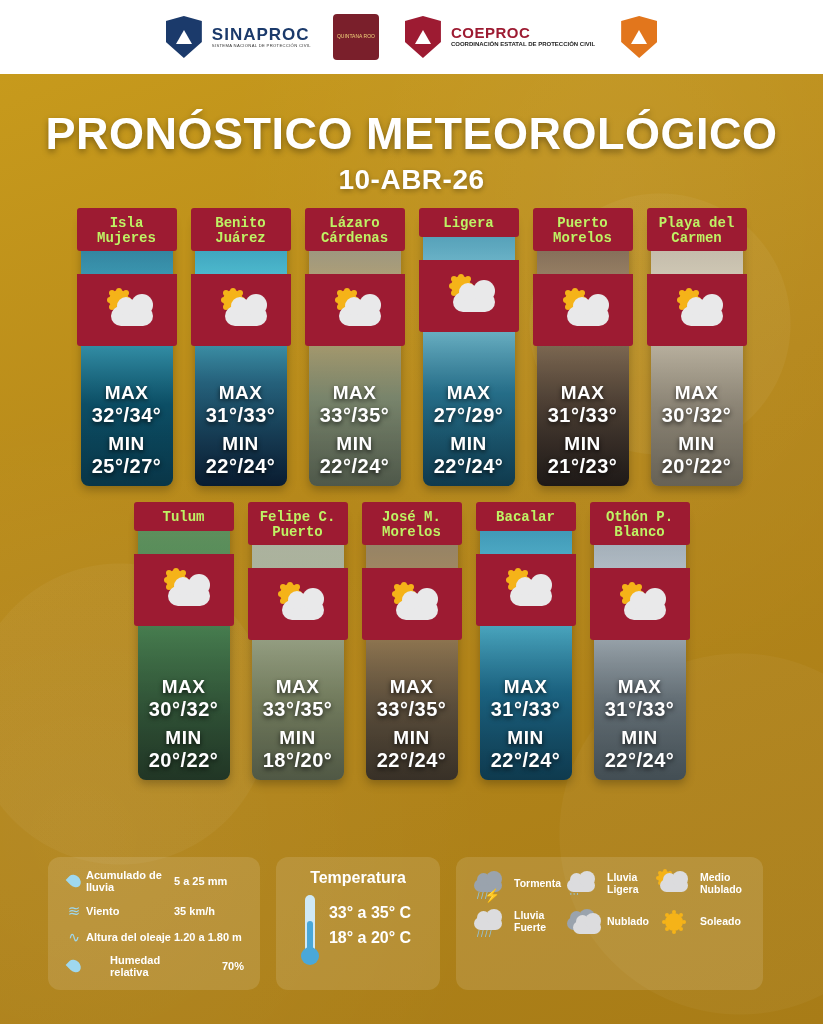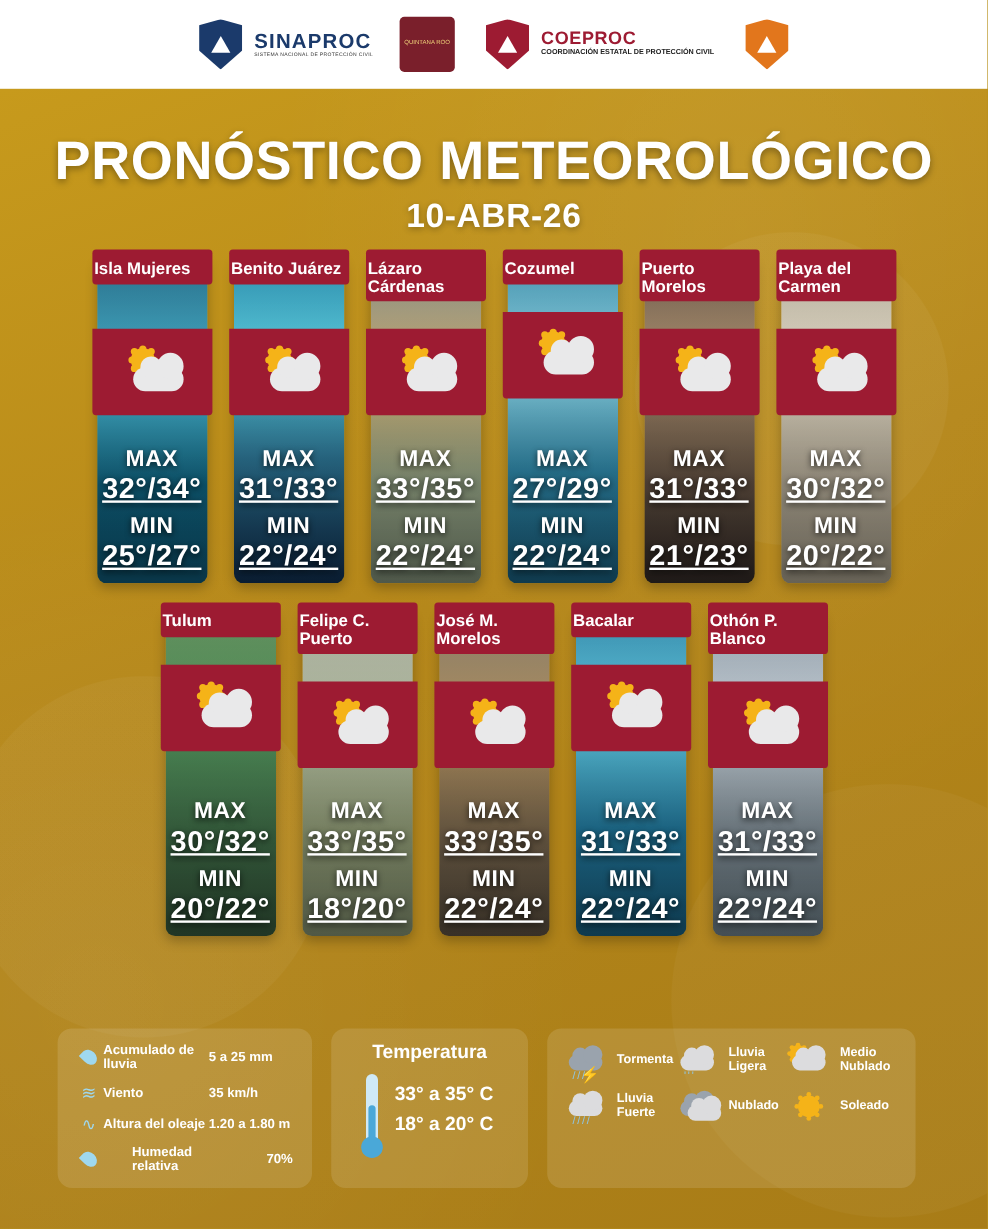--- a/index.html
+++ b/index.html
@@ -127,27 +127,29 @@
   }
   .card-photo .shade {
     position: absolute; inset: 0;
     background: linear-gradient(to bottom, rgba(0,0,0,.12) 0%, rgba(0,0,0,.02) 35%, rgba(0,0,0,.28) 100%);
   }
   .label {
     position: absolute;
     top: -6px; left: -4px;
     width: 100px;
     background: #9d1b32;
-    color: #ffffff;
+    color: #bef264;
     font-size: 14px;
     font-weight: bold;
     line-height: 1.05;
+    text-align: center;
     padding: 8px 2px 6px;
     border-radius: 3px;
     z-index: 3;
+    font-family: Liberation Mono, monospace;
   }
   .iconbox {
     position: absolute;
     top: 46px; left: -4px;
     width: 100px; height: 72px;
     background: #9d1b32;
     border-radius: 0 0 3px 3px;
     display: flex; align-items: center; justify-content: center;
     z-index: 3;
   }
@@ -180,21 +182,21 @@
     position: absolute;
     left: 0; right: 0;
     bottom: 8px;
     text-align: center;
     color: #fff;
     text-shadow: 0 2px 5px rgba(0,0,0,.75);
     z-index: 3;
     font-weight: bold;
   }
   .temps .t-label { font-size: 19px; letter-spacing: .5px; }
-  .temps .t-val { font-size: 24px; margin-bottom: 6px; letter-spacing: .5px; text-decoration: underline; }
+  .temps .t-val { font-size: 20px; margin-bottom: 6px; letter-spacing: .5px; }
   .temps .t-val:last-child { margin-bottom: 0; }
 
   
   .bottom {
     position: absolute;
     left: 48px; right: 60px; bottom: 34px;
     display: flex;
     gap: 16px;
     z-index: 3;
   }
@@ -401,21 +403,21 @@
       <div class="card-photo">
         <div class="img" style="background:linear-gradient(180deg,#4fa7c6 0%,#8fd3e2 32%,#2b7f9e 66%,#15506b 100%)"></div>
         <div class="shade"></div>
         <div class="temps">
           <div class="t-label">MAX</div>
           <div class="t-val">27°/29°</div>
           <div class="t-label">MIN</div>
           <div class="t-val">22°/24°</div>
         </div>
       </div>
-      <div class="label">Cozumel</div>
+      <div class="label">Ligera</div>
       <div class="iconbox">
         <div class="wicon">
             <div class="sun"></div>
             <div class="cloud"></div>
           </div>
       </div>
     </div>
 
     <div class="card">
       <div class="card-photo">

